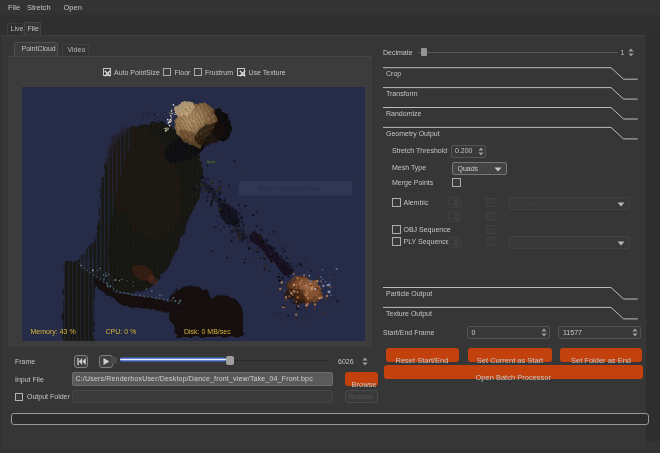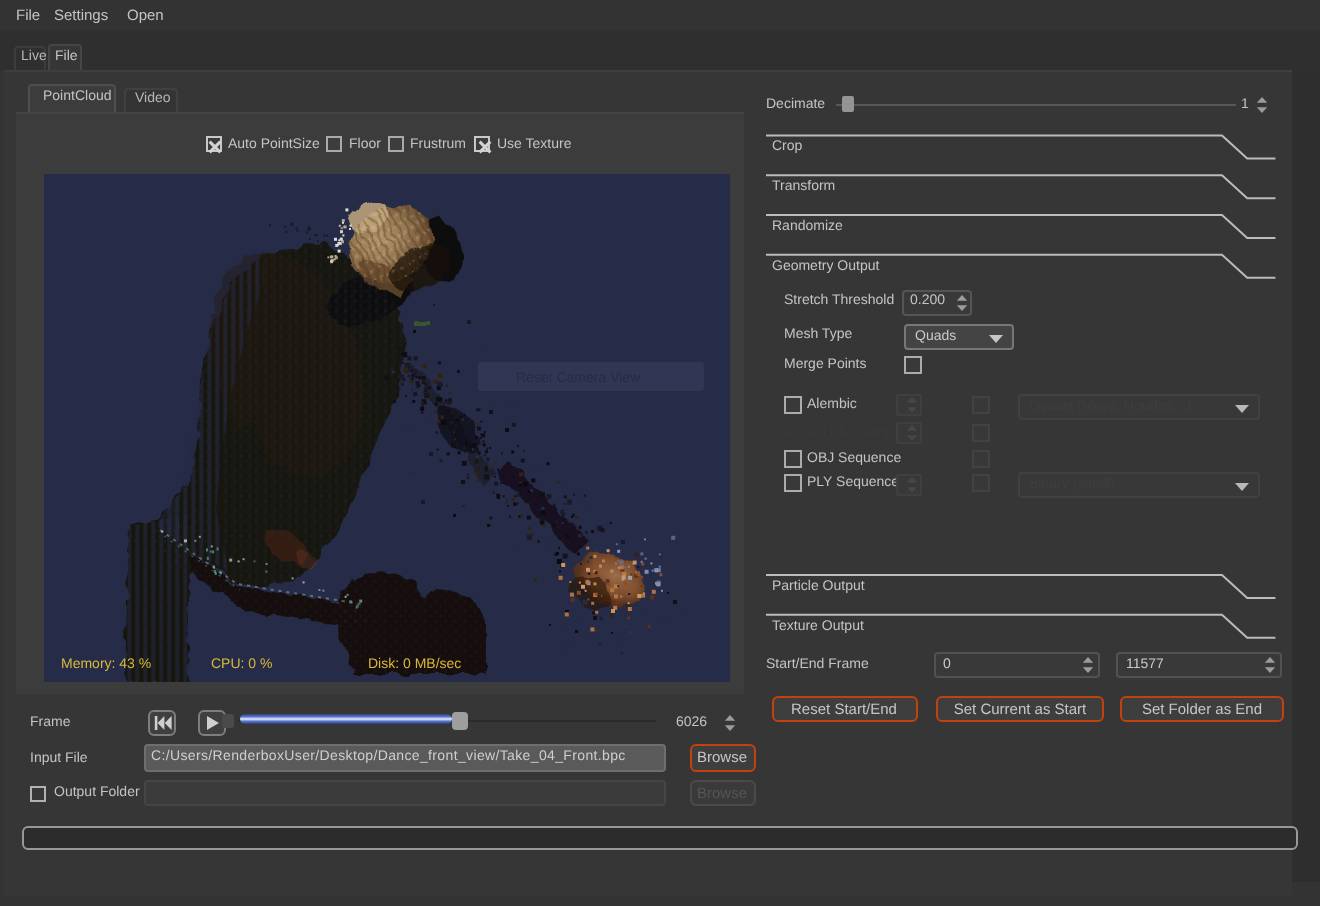--- a/index.html
+++ b/index.html
@@ -1,26 +1,26 @@
 <!DOCTYPE html>
 <html><head><meta charset="utf-8">
 <style>
 *{margin:0;padding:0;box-sizing:border-box}
 html,body{width:660px;height:453px;overflow:hidden;background:#333333;font-family:"Liberation Sans",sans-serif}
 .abs{position:absolute}
 .lbl{position:absolute;font-size:7px;color:#c4c4c4;white-space:nowrap}
-.btn{position:absolute;background:#3e3e3e;border:1px solid #c2410c;border-radius:3px;color:#c6c6c6;font-size:7.5px;text-align:center;font-family:"Liberation Sans",sans-serif}
+.btn{position:absolute;background:#3e3e3e;border:7px solid #c2410c;border-radius:3px;color:#c6c6c6;font-size:7.5px;text-align:center;font-family:"Liberation Sans",sans-serif}
 </style></head>
 <body>
 <div class="abs" style="left:0;top:0;width:660px;height:453px;background:#333333">
 
 <div class="abs" style="left:0;top:0;width:660px;height:15px;background:#333333"></div>
 <div class="abs" style="left:0;top:15px;width:660px;height:19.5px;background:#2f2f2f"></div>
 <div class="lbl" style="left:8px;top:3px;font-size:7.5px">File</div>
-<div class="lbl" style="left:27px;top:3px;font-size:7.5px">Settings</div>
+<div class="lbl" style="left:27px;top:3px;font-size:7.5px">Stretch</div>
 <div class="lbl" style="left:63.5px;top:3px;font-size:7.5px">Open</div>
 
 <div class="abs" style="left:646px;top:34.5px;width:14px;height:406px;background:#2e2e2e"></div>
 
 <div class="abs" style="left:2px;top:34.5px;width:644px;height:413.5px;background:#363636;border-top:1px solid #3e3e3e"></div>
 
 <div class="abs" style="left:7px;top:23px;width:15.5px;height:11.5px;background:#2f2f2f;border:1px solid #3c3c3c;border-bottom:none;border-radius:2px 2px 0 0"></div>
 <div class="lbl" style="left:10.5px;top:25px;color:#b8b8b8">Live</div>
 <div class="abs" style="left:23.5px;top:22px;width:17px;height:12.5px;background:#363636;border:1px solid #464646;border-bottom:none;border-radius:2px 2px 0 0"></div>
 <div class="lbl" style="left:27.5px;top:24.5px">File</div>
@@ -733,20 +733,21 @@
       <path d="M3,8.5 L5.6,5.6 L0.4,5.6 Z" fill="#9c9c9c"></path>
     </svg>
 <div class="abs" style="left:558px;top:326px;width:83px;height:13px;background:#393939;border:1px solid #525252;border-radius:2px;font-size:7px;color:#cbcbcb;line-height:11px;padding-left:4px">11577</div>
     <svg class="abs" style="left:632px;top:328px" width="6" height="9" viewBox="0 0 6 9">
       <path d="M3,0.5 L5.6,3.4 L0.4,3.4 Z" fill="#9c9c9c"></path>
       <path d="M3,8.5 L5.6,5.6 L0.4,5.6 Z" fill="#9c9c9c"></path>
     </svg>
 <div class="btn" style="left:385.5px;top:348px;width:73px;height:13px;line-height:12px;font-size:7.5px">Reset Start/End</div>
 <div class="btn" style="left:468px;top:348px;width:84px;height:13px;line-height:12px;font-size:7.5px">Set Current as Start</div>
 <div class="btn" style="left:560px;top:348px;width:82px;height:13px;line-height:12px;font-size:7.5px">Set Folder as End</div>
+<div class="btn" style="left:383.5px;top:364.5px;width:259.5px;height:13.5px;line-height:12.5px;font-size:7.5px">Open Batch Processor</div>
 
 <div class="lbl" style="left:15px;top:358px">Frame</div>
 <div class="abs" style="left:73.5px;top:354.5px;width:14px;height:13px;background:#3f3f3f;border:1px solid #7e7e7e;border-radius:3px">
 <svg class="abs" style="left:2px;top:2.5px" width="9" height="7" viewBox="0 0 9 7">
 <rect x="0.4" y="0" width="1.3" height="7" fill="#cfcfcf"></rect>
 <path d="M5.2,0 L1.8,3.5 L5.2,7 Z" fill="#cfcfcf"></path>
 <path d="M8.8,0 L5.4,3.5 L8.8,7 Z" fill="#cfcfcf"></path>
 </svg>
     </div>
 <div class="abs" style="left:98.5px;top:354.5px;width:14px;height:13px;background:#3f3f3f;border:1px solid #7e7e7e;border-radius:3px">

